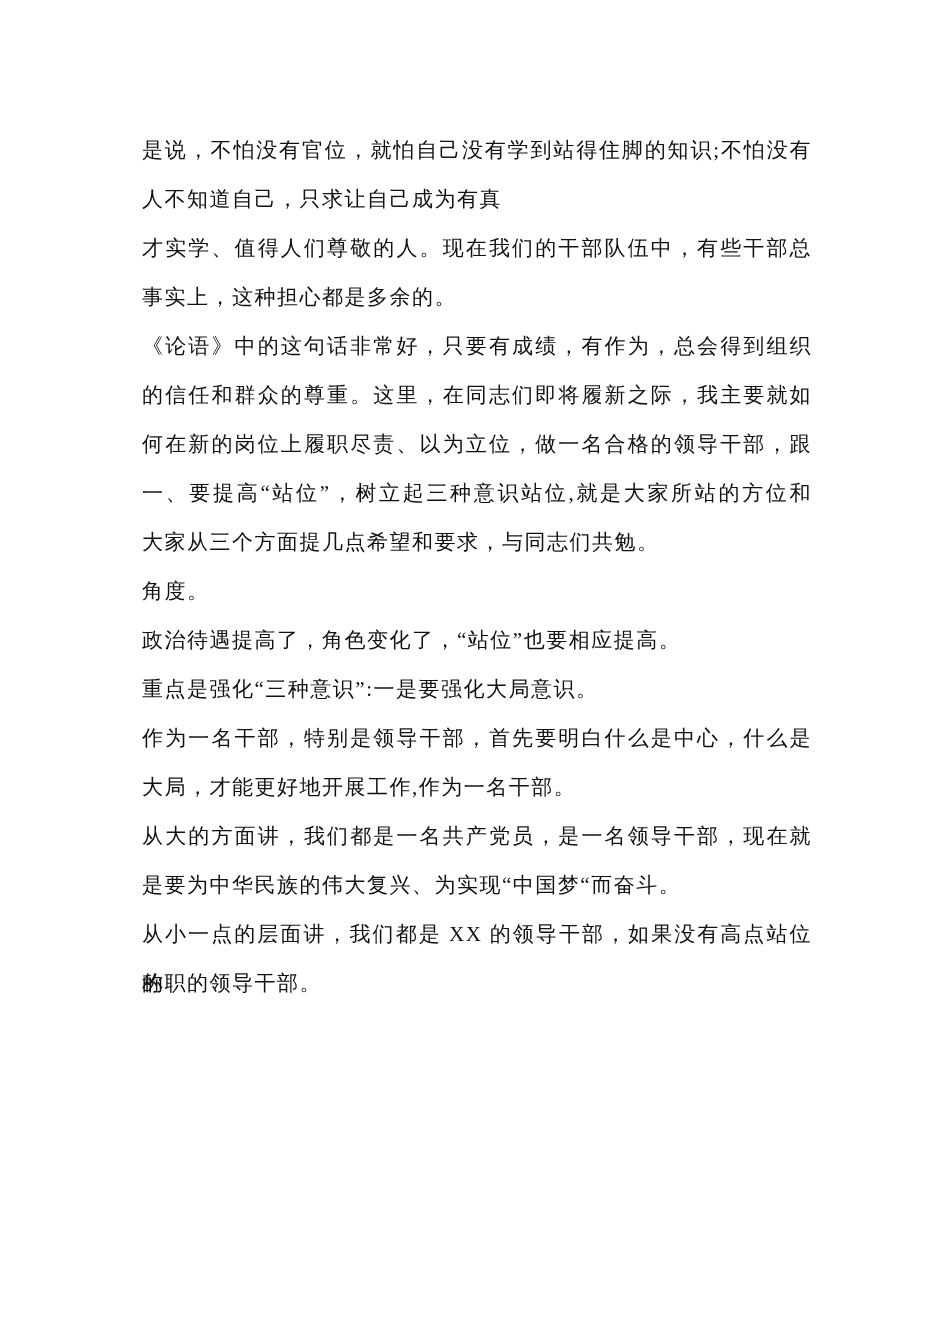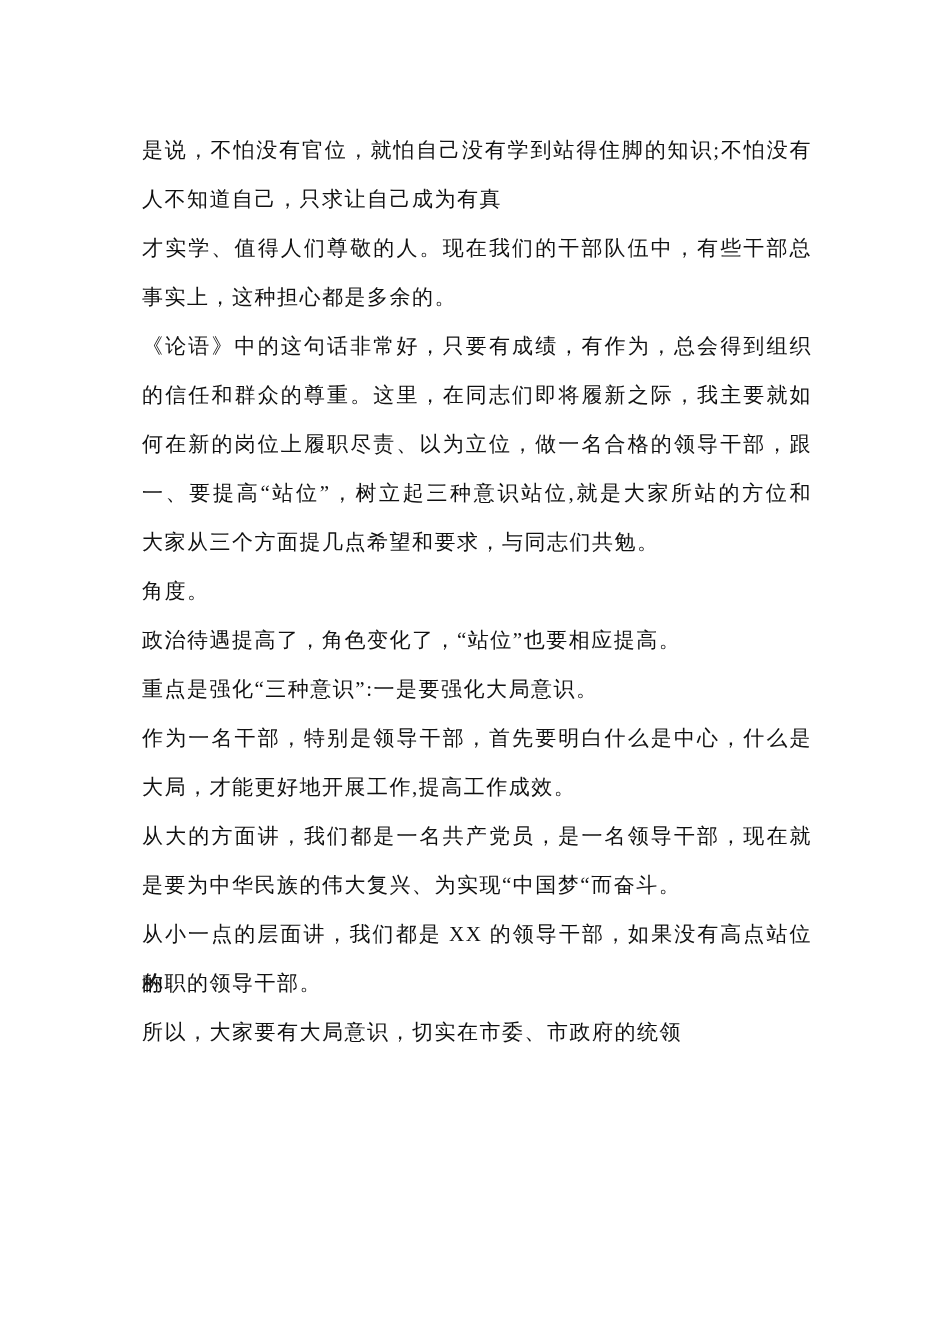--- a/index.html
+++ b/index.html
@@ -50,20 +50,19 @@
       <div class="text-line">事实上，这种担心都是多余的。</div>
       <div class="text-line full">《论语》中的这句话非常好，只要有成绩，有作为，总会得到组织</div>
       <div class="text-line full">的信任和群众的尊重。这里，在同志们即将履新之际，我主要就如</div>
       <div class="text-line full">何在新的岗位上履职尽责、以为立位，做一名合格的领导干部，跟</div>
       <div class="text-line full">一、要提高“站位”，树立起三种意识站位,就是大家所站的方位和</div>
       <div class="text-line">大家从三个方面提几点希望和要求，与同志们共勉。</div>
       <div class="text-line">角度。</div>
       <div class="text-line">政治待遇提高了，角色变化了，“站位”也要相应提高。</div>
       <div class="text-line">重点是强化“三种意识”:一是要强化大局意识。</div>
       <div class="text-line full">作为一名干部，特别是领导干部，首先要明白什么是中心，什么是</div>
-      <div class="text-line">大局，才能更好地开展工作,提高工作成效。</div>
+      <div class="text-line">大局，才能更好地开展工作,作为一名干部。</div>
       <div class="text-line full">从大的方面讲，我们都是一名共产党员，是一名领导干部，现在就</div>
       <div class="text-line">是要为中华民族的伟大复兴、为实现“中国梦“而奋斗。</div>
       <div class="text-line full">从小一点的层面讲，我们都是 XX 的领导干部，如果没有高点站位的</div>
       <div class="text-line">称职的领导干部。</div>
-      <div class="text-line">所以，大家要有大局意识，切实在市委、市政府的统领</div>
     </div>
 </div>
 
 </body></html>

